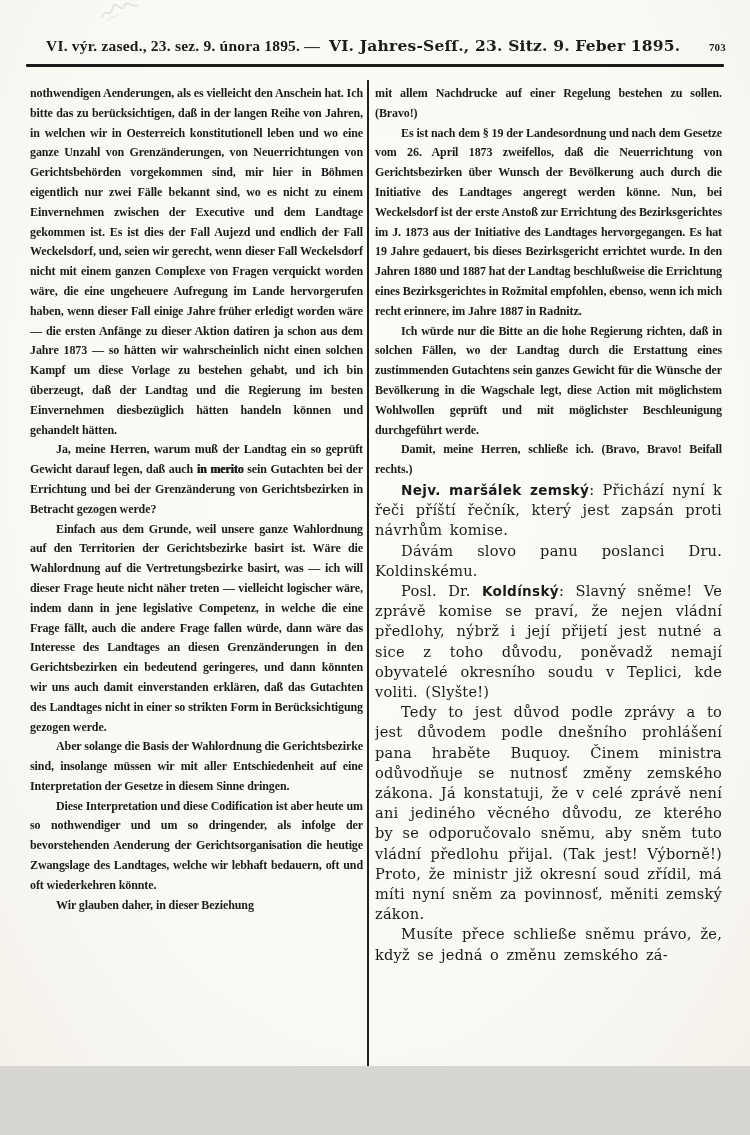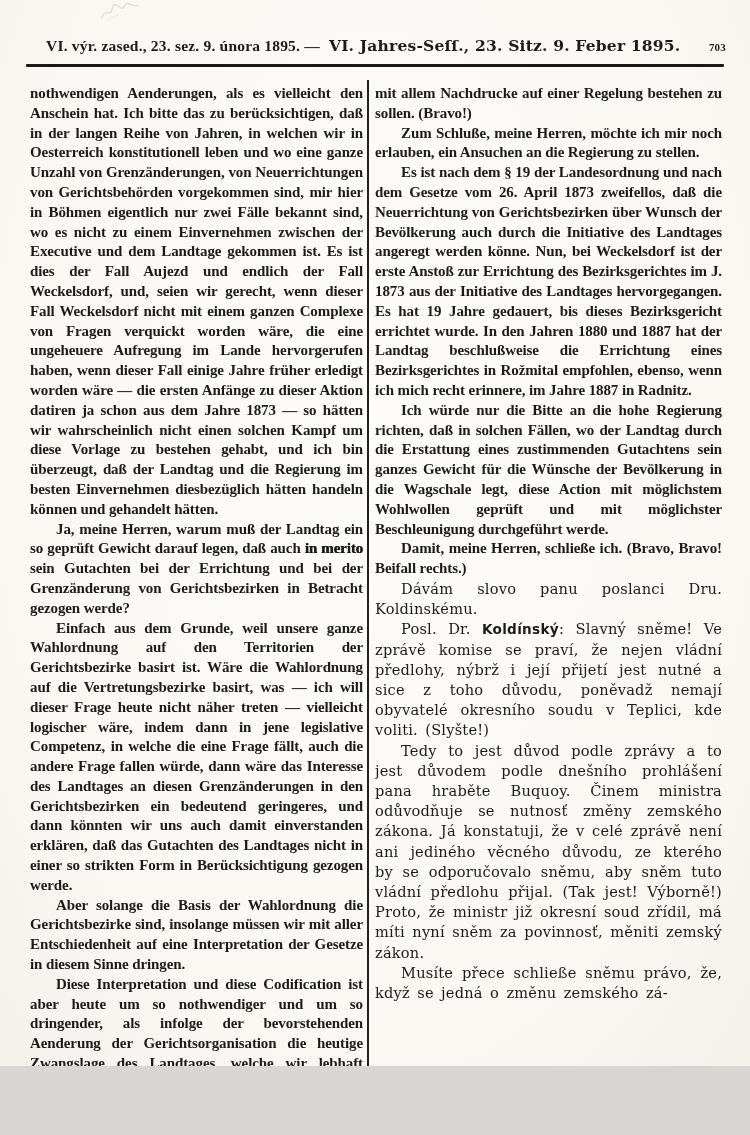--- a/index.html
+++ b/index.html
@@ -33,21 +33,21 @@
   .divider{position:absolute;left:337px;top:0;width:2px;height:1048px;background:#212121;}
   
   p.para{margin:0;padding:0;}
   .indent{text-indent:26px;}
   .gap-s{margin-top:10px;}
   .gap-m{margin-top:18px;}
   .gap-l{margin-top:30px;}
   .fraktur{
     font-family:"Liberation Serif",serif;
     font-weight:700;
-    font-size:15px;line-height:19.8px;
+    font-size:12px;line-height:19.8px;
     letter-spacing:-.1px;
   }
   .fraktur b{text-shadow:.45px 0 currentColor;}
   .antiqua{
     font-family:"DejaVu Serif",serif;
     font-size:14.6px;line-height:20.2px;
     word-spacing:2.5px;letter-spacing:.2px;
   }
   .antiqua b{font-family:"DejaVu Sans",sans-serif;font-size:13.6px;letter-spacing:.3px;}
 </style>
@@ -76,24 +76,24 @@
         <p class="para fraktur"><span>nothwendigen Aenderungen, als es vielleicht den Anschein hat. Ich bitte das zu berücksichtigen, daß in der langen Reihe von Jahren, in welchen wir in Oesterreich konstitutionell leben und wo eine ganze Unzahl von Grenzänderungen, von Neuerrichtungen von Gerichtsbehörden vorgekommen sind, mir hier in Böhmen eigentlich nur zwei Fälle bekannt sind, wo es nicht zu einem Einvernehmen zwischen der Executive und dem Landtage gekommen ist. Es ist dies der Fall Aujezd und endlich der Fall Weckelsdorf, und, seien wir gerecht, wenn dieser Fall Weckelsdorf nicht mit einem ganzen Complexe von Fragen verquickt worden wäre, die eine ungeheuere Aufregung im Lande hervorgerufen haben, wenn dieser Fall einige Jahre früher erledigt worden wäre — die ersten Anfänge zu dieser Aktion datiren ja schon aus dem Jahre 1873 — so hätten wir wahrscheinlich nicht einen solchen Kampf um diese Vorlage zu bestehen gehabt, und ich bin überzeugt, daß der Landtag und die Regierung im besten Einvernehmen diesbezüglich hätten handeln können und gehandelt hätten.</span></p>
         <p class="para fraktur indent"><span>Ja, meine Herren, warum muß der Landtag ein so geprüft Gewicht darauf legen, daß auch </span><b>in merito</b><span> sein Gutachten bei der Errichtung und bei der Grenzänderung von Gerichtsbezirken in Betracht gezogen werde?</span></p>
         <p class="para fraktur indent"><span>Einfach aus dem Grunde, weil unsere ganze Wahlordnung auf den Territorien der Gerichtsbezirke basirt ist. Wäre die Wahlordnung auf die Vertretungsbezirke basirt, was — ich will dieser Frage heute nicht näher treten — vielleicht logischer wäre, indem dann in jene legislative Competenz, in welche die eine Frage fällt, auch die andere Frage fallen würde, dann wäre das Interesse des Landtages an diesen Grenzänderungen in den Gerichtsbezirken ein bedeutend geringeres, und dann könnten wir uns auch damit einverstanden erklären, daß das Gutachten des Landtages nicht in einer so strikten Form in Berücksichtigung gezogen werde.</span></p>
         <p class="para fraktur indent gap-m"><span>Aber solange die Basis der Wahlordnung die Gerichtsbezirke sind, insolange müssen wir mit aller Entschiedenheit auf eine Interpretation der Gesetze in diesem Sinne dringen.</span></p>
         <p class="para fraktur indent gap-s"><span>Diese Interpretation und diese Codification ist aber heute um so nothwendiger und um so dringender, als infolge der bevorstehenden Aenderung der Gerichtsorganisation die heutige Zwangslage des Landtages, welche wir lebhaft bedauern, oft und oft wiederkehren könnte.</span></p>
         <p class="para fraktur indent"><span>Wir glauben daher, in dieser Beziehung</span></p>
       </div>
     <div class="divider"></div>
     <div class="col col-right" id="right-col">
         <p class="para fraktur"><span>mit allem Nachdrucke auf einer Regelung bestehen zu sollen. (Bravo!)</span></p>
-        <p class="para fraktur indent"><span>Zum Schluße, meine Herren, möchte ich mir noch erlauben, ein Ansuchen an die Regierung zu stellen.</span></p>
         <p class="para fraktur indent"><span>Es ist nach dem § 19 der Landesordnung und nach dem Gesetze vom 26. April 1873 zweifellos, daß die Neuerrichtung von Gerichtsbezirken über Wunsch der Bevölkerung auch durch die Initiative des Landtages angeregt werden könne. Nun, bei Weckelsdorf ist der erste Anstoß zur Errichtung des Bezirksgerichtes im J. 1873 aus der Initiative des Landtages hervorgegangen. Es hat 19 Jahre gedauert, bis dieses Bezirksgericht errichtet wurde. In den Jahren 1880 und 1887 hat der Landtag beschlußweise die Errichtung eines Bezirksgerichtes in Rožmital empfohlen, ebenso, wenn ich mich recht erinnere, im Jahre 1887 in Radnitz.</span></p>
         <p class="para fraktur indent"><span>Ich würde nur die Bitte an die hohe Regierung richten, daß in solchen Fällen, wo der Landtag durch die Erstattung eines zustimmenden Gutachtens sein ganzes Gewicht für die Wünsche der Bevölkerung in die Wagschale legt, diese Action mit möglichstem Wohlwollen geprüft und mit möglichster Beschleunigung durchgeführt werde.</span></p>
         <p class="para fraktur indent"><span>Damit, meine Herren, schließe ich. (Bravo, Bravo! Beifall rechts.)</span></p>
+        <p class="para antiqua indent gap-l"><b>Nejv. maršálek zemský</b><span>: Přichází nyní k řeči příští řečník, který jest zapsán proti návrhům komise.</span></p>
         <p class="para antiqua indent"><span>Dávám slovo panu poslanci Dru. Koldinskému.</span></p>
         <p class="para antiqua indent gap-m"><span>Posl. Dr. </span><b>Koldínský</b><span>: Slavný sněme! Ve zprávě komise se praví, že nejen vládní předlohy, nýbrž i její přijetí jest nutné a sice z toho důvodu, poněvadž nemají obyvatelé okresního soudu v Teplici, kde voliti. (Slyšte!)</span></p>
         <p class="para antiqua indent gap-s"><span>Tedy to jest důvod podle zprávy a to jest důvodem podle dnešního prohlášení pana hraběte Buquoy. Činem ministra odůvodňuje se nutnosť změny zemského zákona. Já konstatuji, že v celé zprávě není ani jediného věcného důvodu, ze kterého by se odporučovalo sněmu, aby sněm tuto vládní předlohu přijal. (Tak jest! Výborně!) Proto, že ministr již okresní soud zřídil, má míti nyní sněm za povinnosť, měniti zemský zákon.</span></p>
         <p class="para antiqua indent"><span>Musíte přece schließe sněmu právo, že, když se jedná o změnu zemského zá-</span></p>
       </div>
   </div>
 
 </div>
 
 </body></html>

